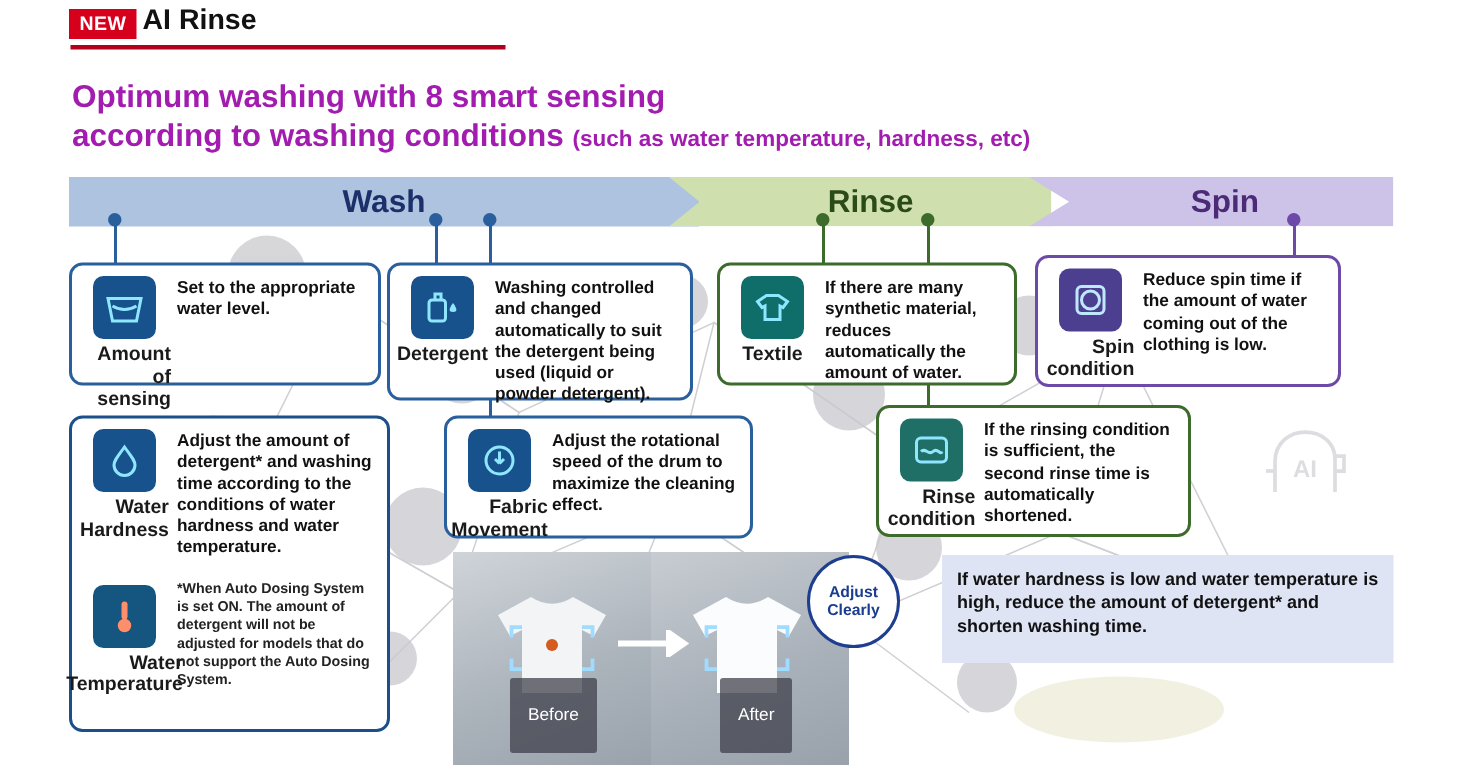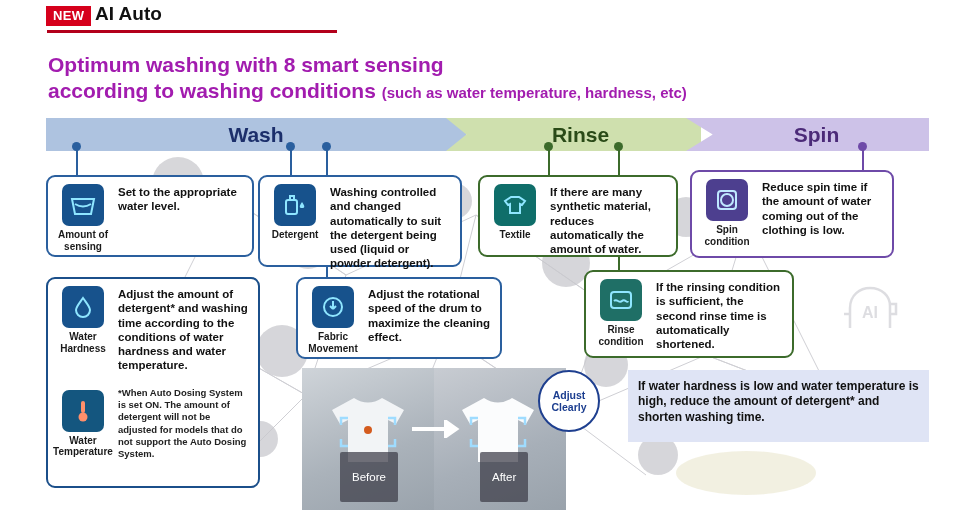--- a/index.html
+++ b/index.html
@@ -74,21 +74,21 @@
   }
   .icon-box {
     width: 42px; height: 42px; border-radius: 7px;
     background: #17528c; display: flex; align-items: center; justify-content: center;
   }
   .icon-box.green { background: #1f6f66; }
   .icon-box.teal  { background: #0f6e6a; }
   .icon-box.purple{ background: #4d3f8f; }
   .icon-box.mid   { background: #14567f; }
   .icon-label {
-    margin-top: 3px; text-align: center; font-size: 10px; font-weight: bold;
+    margin-top: 3px; text-align: right; font-size: 13px; font-weight: bold;
     color: #1a1a1a; line-height: 1.15;
   }
   .card-text {
     padding: 8px 8px 6px 2px; font-size: 11.5px; font-weight: bold;
     color: #111; line-height: 1.24;
   }
   .note-text {
     font-size: 9.5px; font-weight: bold; color: #222; line-height: 1.3;
   }
 
@@ -134,21 +134,21 @@
     position: absolute; left: 838px; top: 282px; width: 62px; height: 58px;
     z-index: 1; opacity: .5;
   }
 </style>
 </head>
 <body>
 
 <div id="root">
 
   <div class="new-badge">NEW</div>
-  <div class="aiwash-title">AI Auto</div>
+  <div class="aiwash-title">AI Rinse</div>
   <div class="red-rule"></div>
   <div class="headline">
     <span>Optimum washing with 8 smart sensing</span><br>
     <span>according to washing conditions</span>
     <span class="sub">(such as water temperature, hardness, etc)</span>
   </div>
 
   <svg class="bg-art" viewBox="0 0 883 345">
     <g stroke="#cfcfd4" stroke-width="1" fill="none">
       <path d="M180 40 L300 120 L430 60 L560 150 L700 70"></path>

